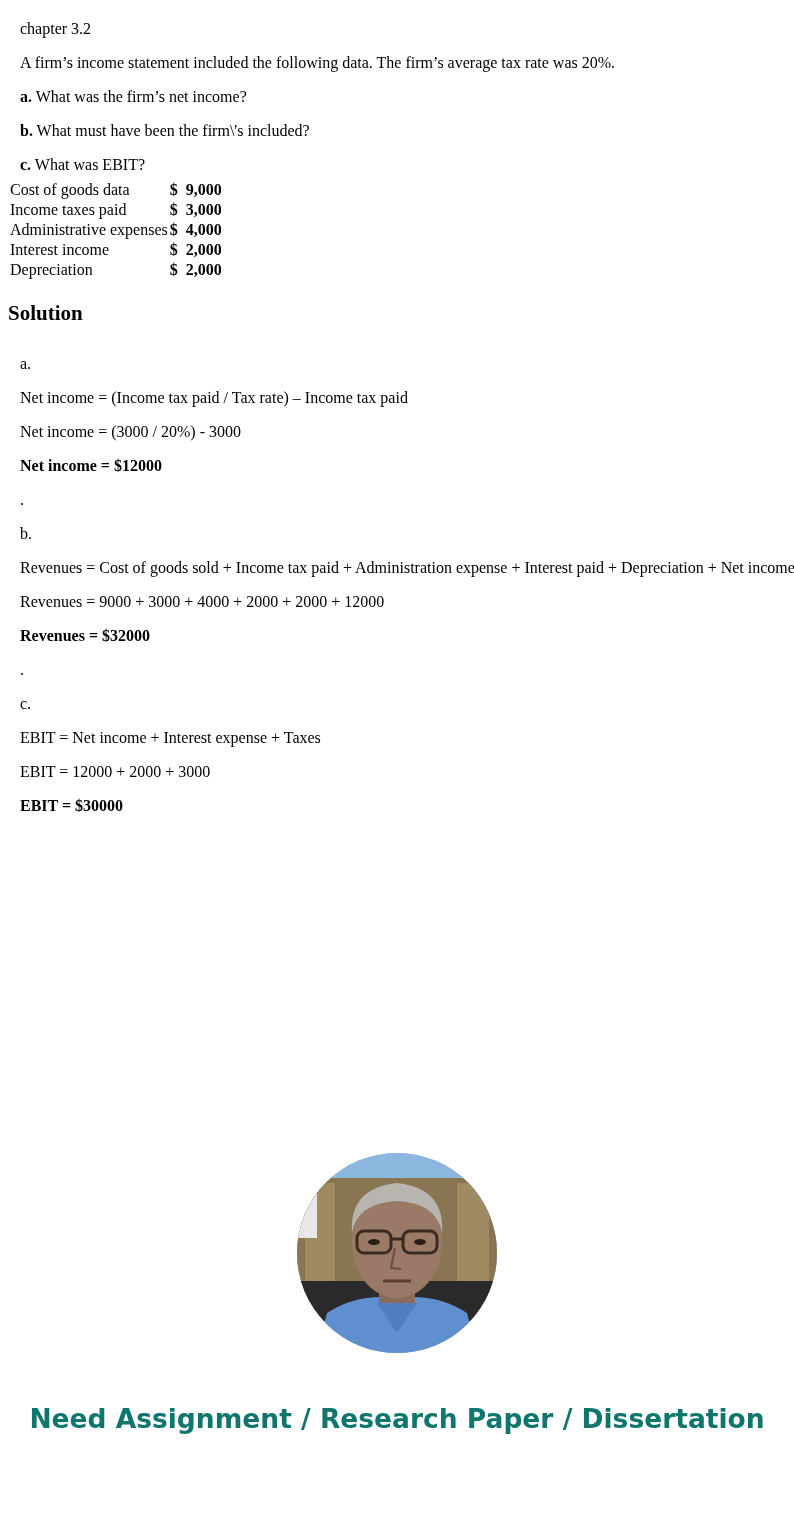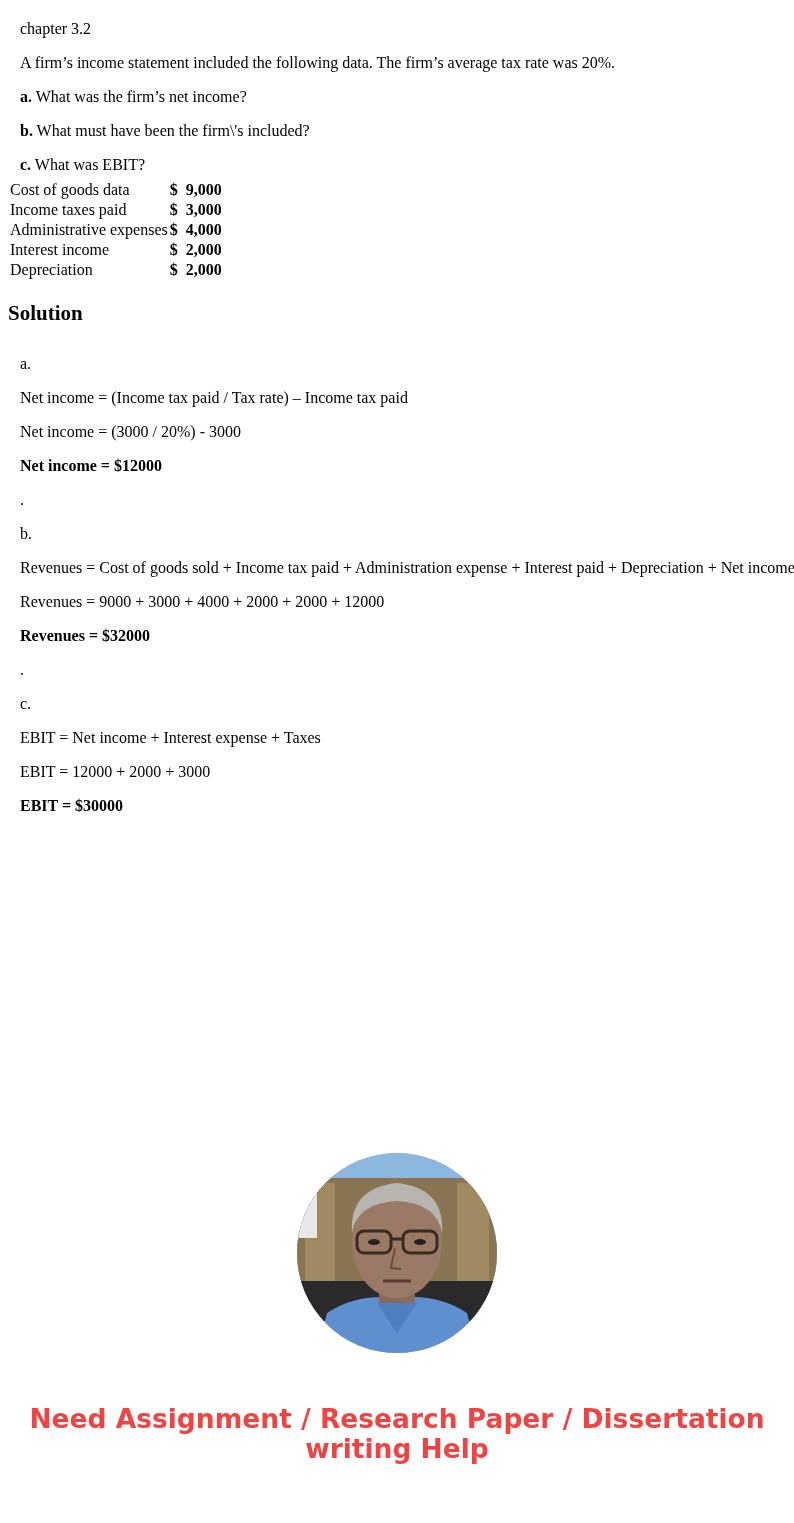--- a/index.html
+++ b/index.html
@@ -70,21 +70,21 @@
     .promo {
       position: absolute;
       left: 0;
       top: 1404px;
       width: 794px;
       text-align: center;
       font-family: "DejaVu Sans", sans-serif;
       font-weight: bold;
       font-size: 26.5px;
       line-height: 30px;
-      color: #ef4444;
+      color: #0f766e;
     }
     .promo div { white-space: nowrap; }
   </style>
 </head>
 <body>
 
 <div class="content">
   <p style="top:8px">chapter 3.2</p>
   <p style="top:42px">A firm’s income statement included the following data. The firm’s average tax rate was 20%.</p>
 
@@ -165,14 +165,13 @@
     <ellipse cx="77" cy="89" rx="6" ry="3" fill="#2a1e18"></ellipse>
     <ellipse cx="123" cy="89" rx="6" ry="3" fill="#2a1e18"></ellipse>
 
     <path d="M98 95 L94 115 L104 116" fill="none" stroke="#6a4e40" stroke-width="2"></path>
     <line x1="86" y1="128" x2="114" y2="128" stroke="#5a3e32" stroke-width="3"></line>
   </svg>
 </div>
 
 <div class="promo">
   <div>Need Assignment / Research Paper / Dissertation</div>
-  <div>writing Help</div>
 </div>
 
 </body></html>

